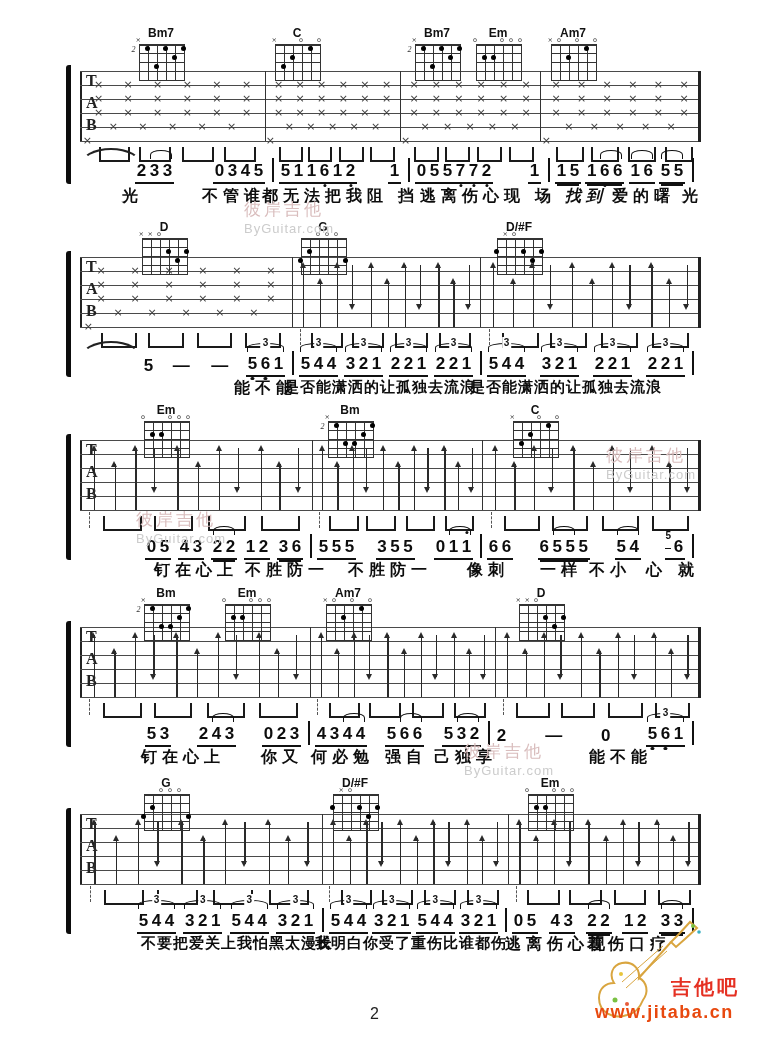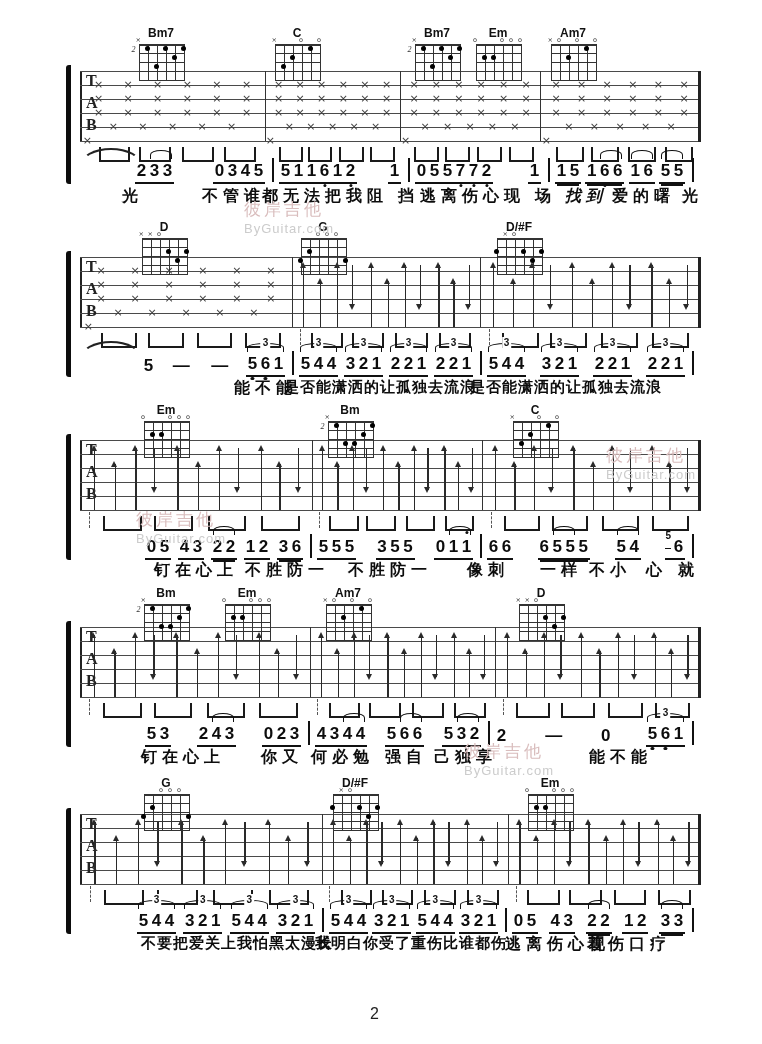--- a/index.html
+++ b/index.html
@@ -1507,13 +1507,31 @@
         <div class="wm2">ByGuitar.com</div>
       </div>
       <div class="wm" style="left: 464px; top: 740px;">
         <div class="wm1">彼岸吉他</div>
         <div class="wm2">ByGuitar.com</div>
       </div>
     </div>
 
   <div class="pagenum">2</div>
 
+  <div class="logo">
+    <svg width="185" height="120" viewBox="0 0 185 120">
+      <g fill="none" stroke="#d9a53f" stroke-width="2">
+        <path d="M52,95 C38,100 24,92 24,78 C24,68 31,63 39,63 C34,55 37,45 47,43 C57,41 65,48 64,58 L96,22"></path>
+        <path d="M64,58 C72,62 74,72 68,80 C64,90 58,94 52,95"></path>
+        <path d="M96,22 L104,14 L115,2 L122,8 L110,19 L101,27 Z"></path>
+        <path d="M47,62 L88,26" stroke-width="1"></path>
+        <path d="M51,68 L92,31" stroke-width="1"></path>
+      </g>
+      <circle cx="40" cy="80" r="2.5" fill="#7ac143"></circle>
+      <circle cx="52" cy="84" r="2" fill="#e85a3a"></circle>
+      <circle cx="46" cy="54" r="2" fill="#e8c53a"></circle>
+      <circle cx="118" cy="6" r="2" fill="#7ac143"></circle>
+      <circle cx="124" cy="12" r="1.8" fill="#3ab0c1"></circle>
+    </svg>
+    <div class="logo-name">吉他吧</div>
+    <div class="logo-url">www.jitaba.cn</div>
+  </div>
 </div>
 
 </body></html>

